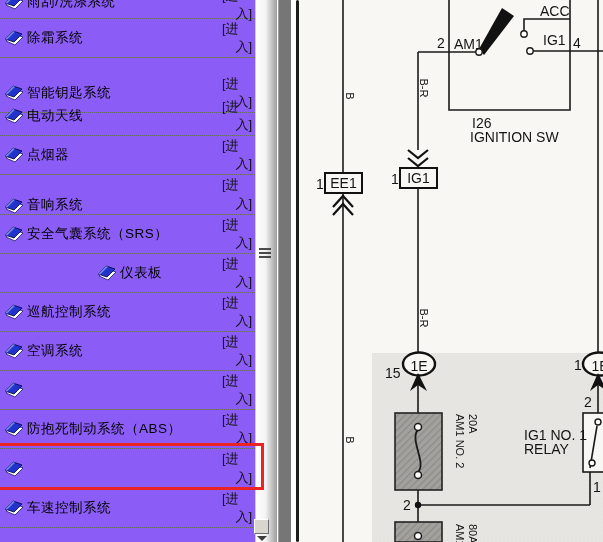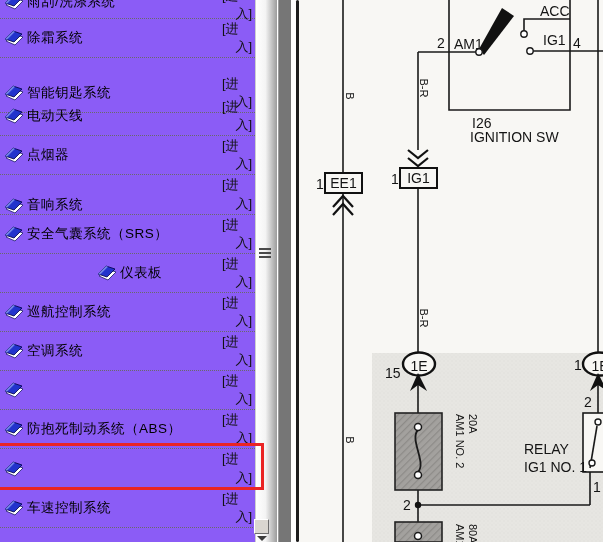--- a/index.html
+++ b/index.html
@@ -352,18 +352,18 @@
 
   <div class="vlabel" style="left:176px;top:414px;">
     <div>20A</div>
     <div>AM1 NO. 2</div>
   </div>
   <div class="vlabel" style="left:176px;top:524px;">
     <div>80A</div>
     <div>AM1</div>
   </div>
 
-  <span class="dlab" style="left:221px;top:427px;margin-top:32px;">IG1 NO. 1</span>
+  <span class="dlab" style="left:221px;top:427px;">IG1 NO. 1</span>
   <span class="dlab" style="left:221px;top:441px;">RELAY</span>
   <span class="dlab" style="left:281px;top:394px;">2</span>
   <span class="dlab" style="left:290px;top:479px;">1</span>
   <span class="dlab" style="left:100px;top:497px;">2</span>
 </div>
 
 </body></html>

